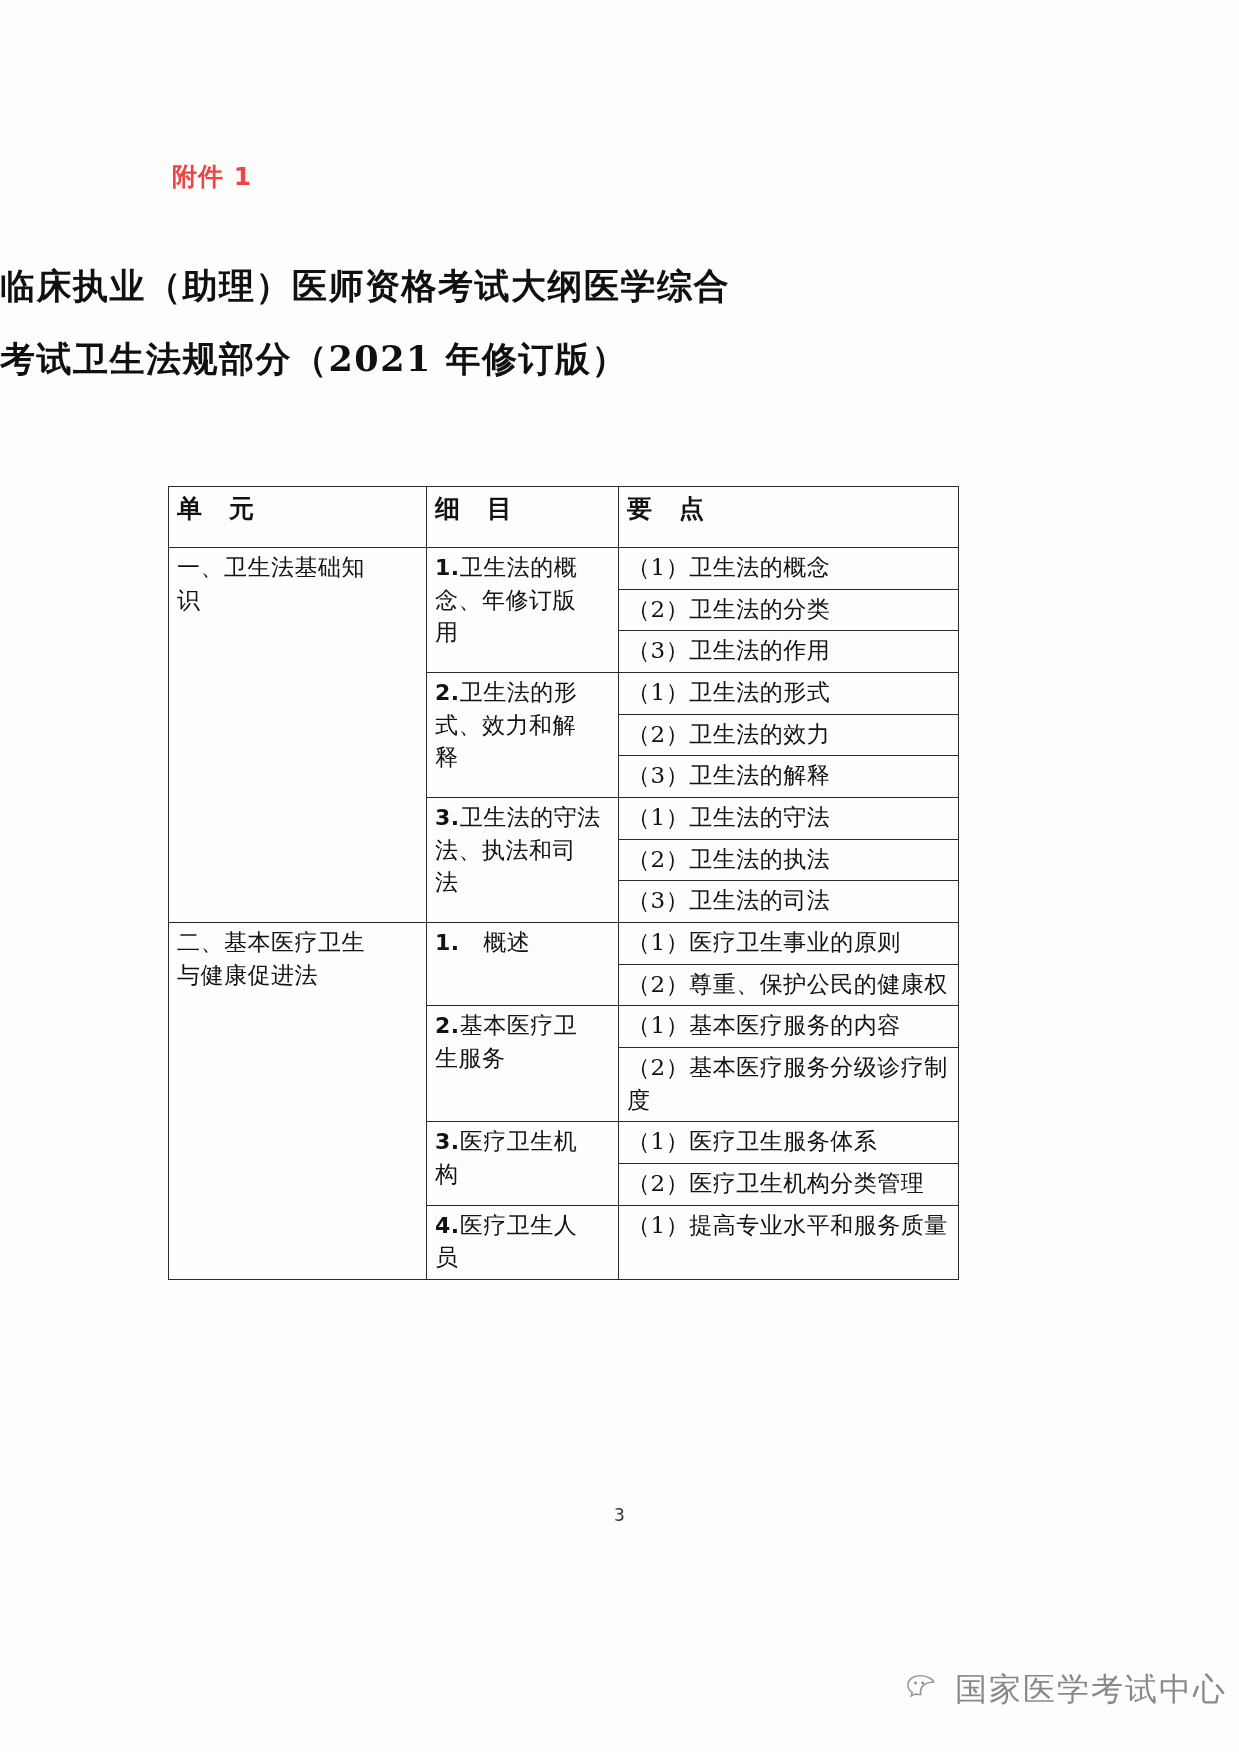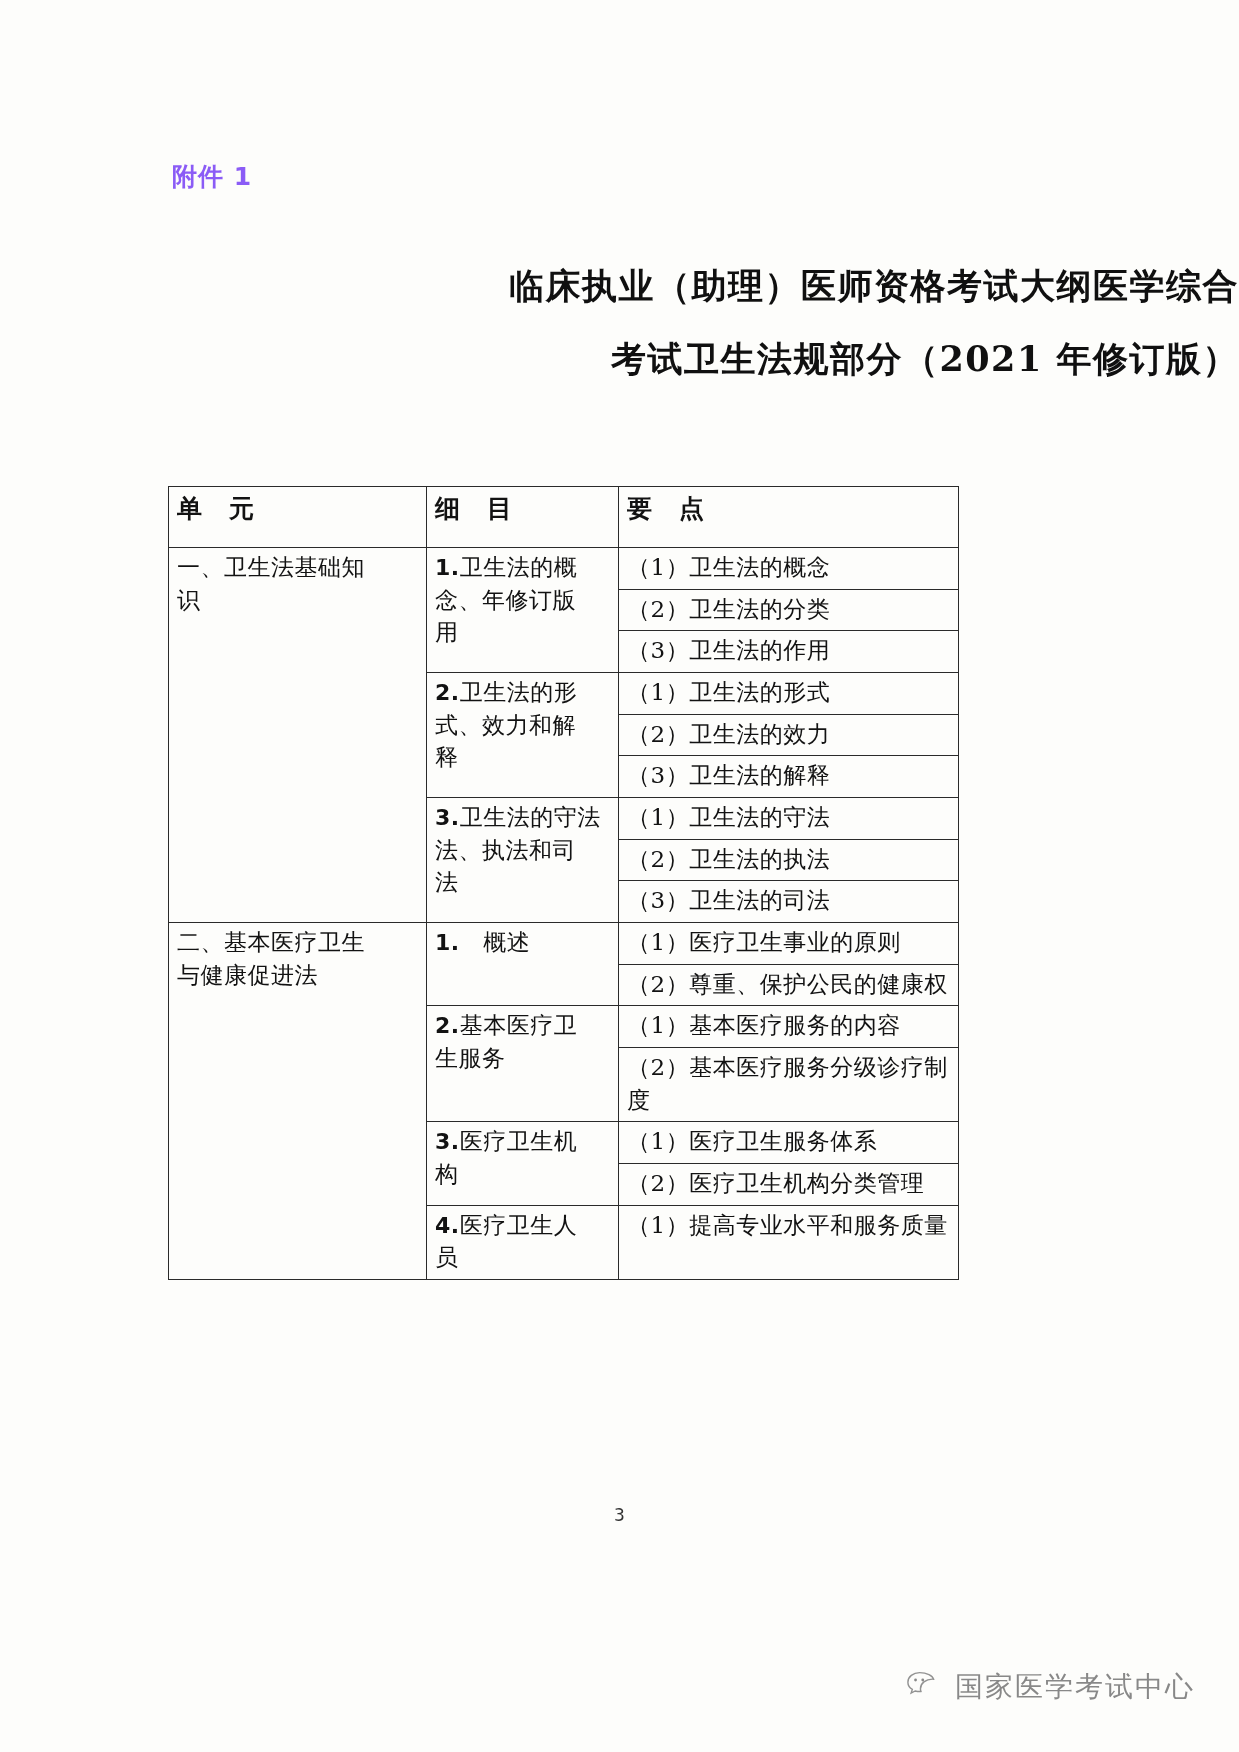--- a/index.html
+++ b/index.html
@@ -24,29 +24,29 @@
   }
 
   .attachment-label {
     position: absolute;
     left: 172px;
     top: 160px;
     font-family: "DejaVu Sans", "Liberation Sans", sans-serif;
     font-size: 25px;
     font-weight: 600;
     letter-spacing: 1px;
-    color: #8b5cf6;
+    color: #ef4444;
   }
 
   .doc-title {
     position: absolute;
     left: 0;
     right: 0;
     top: 268px;
-    text-align: right;
+    text-align: left;
   }
   .doc-title .tline {
     display: block;
     font-family: "DejaVu Serif", "Liberation Serif", serif;
     font-size: 35px;
     font-weight: 700;
     letter-spacing: 1.5px;
     color: #101010;
     line-height: 1.0;
   }
@@ -127,21 +127,21 @@
     gap: 10px;
     opacity: 0.72;
   }
   .watermark .wechat-glyph {
     width: 40px;
     height: 36px;
     flex: 0 0 auto;
   }
   .watermark .wm-text {
     font-family: "DejaVu Sans", "Liberation Sans", sans-serif;
-    font-size: 28px;
+    font-size: 32px;
     letter-spacing: 2px;
     color: #5c5c5c;
   }
 </style>
 </head>
 <body>
 
 <div class="page">
 
   <div class="attachment-label">附件 1</div>

